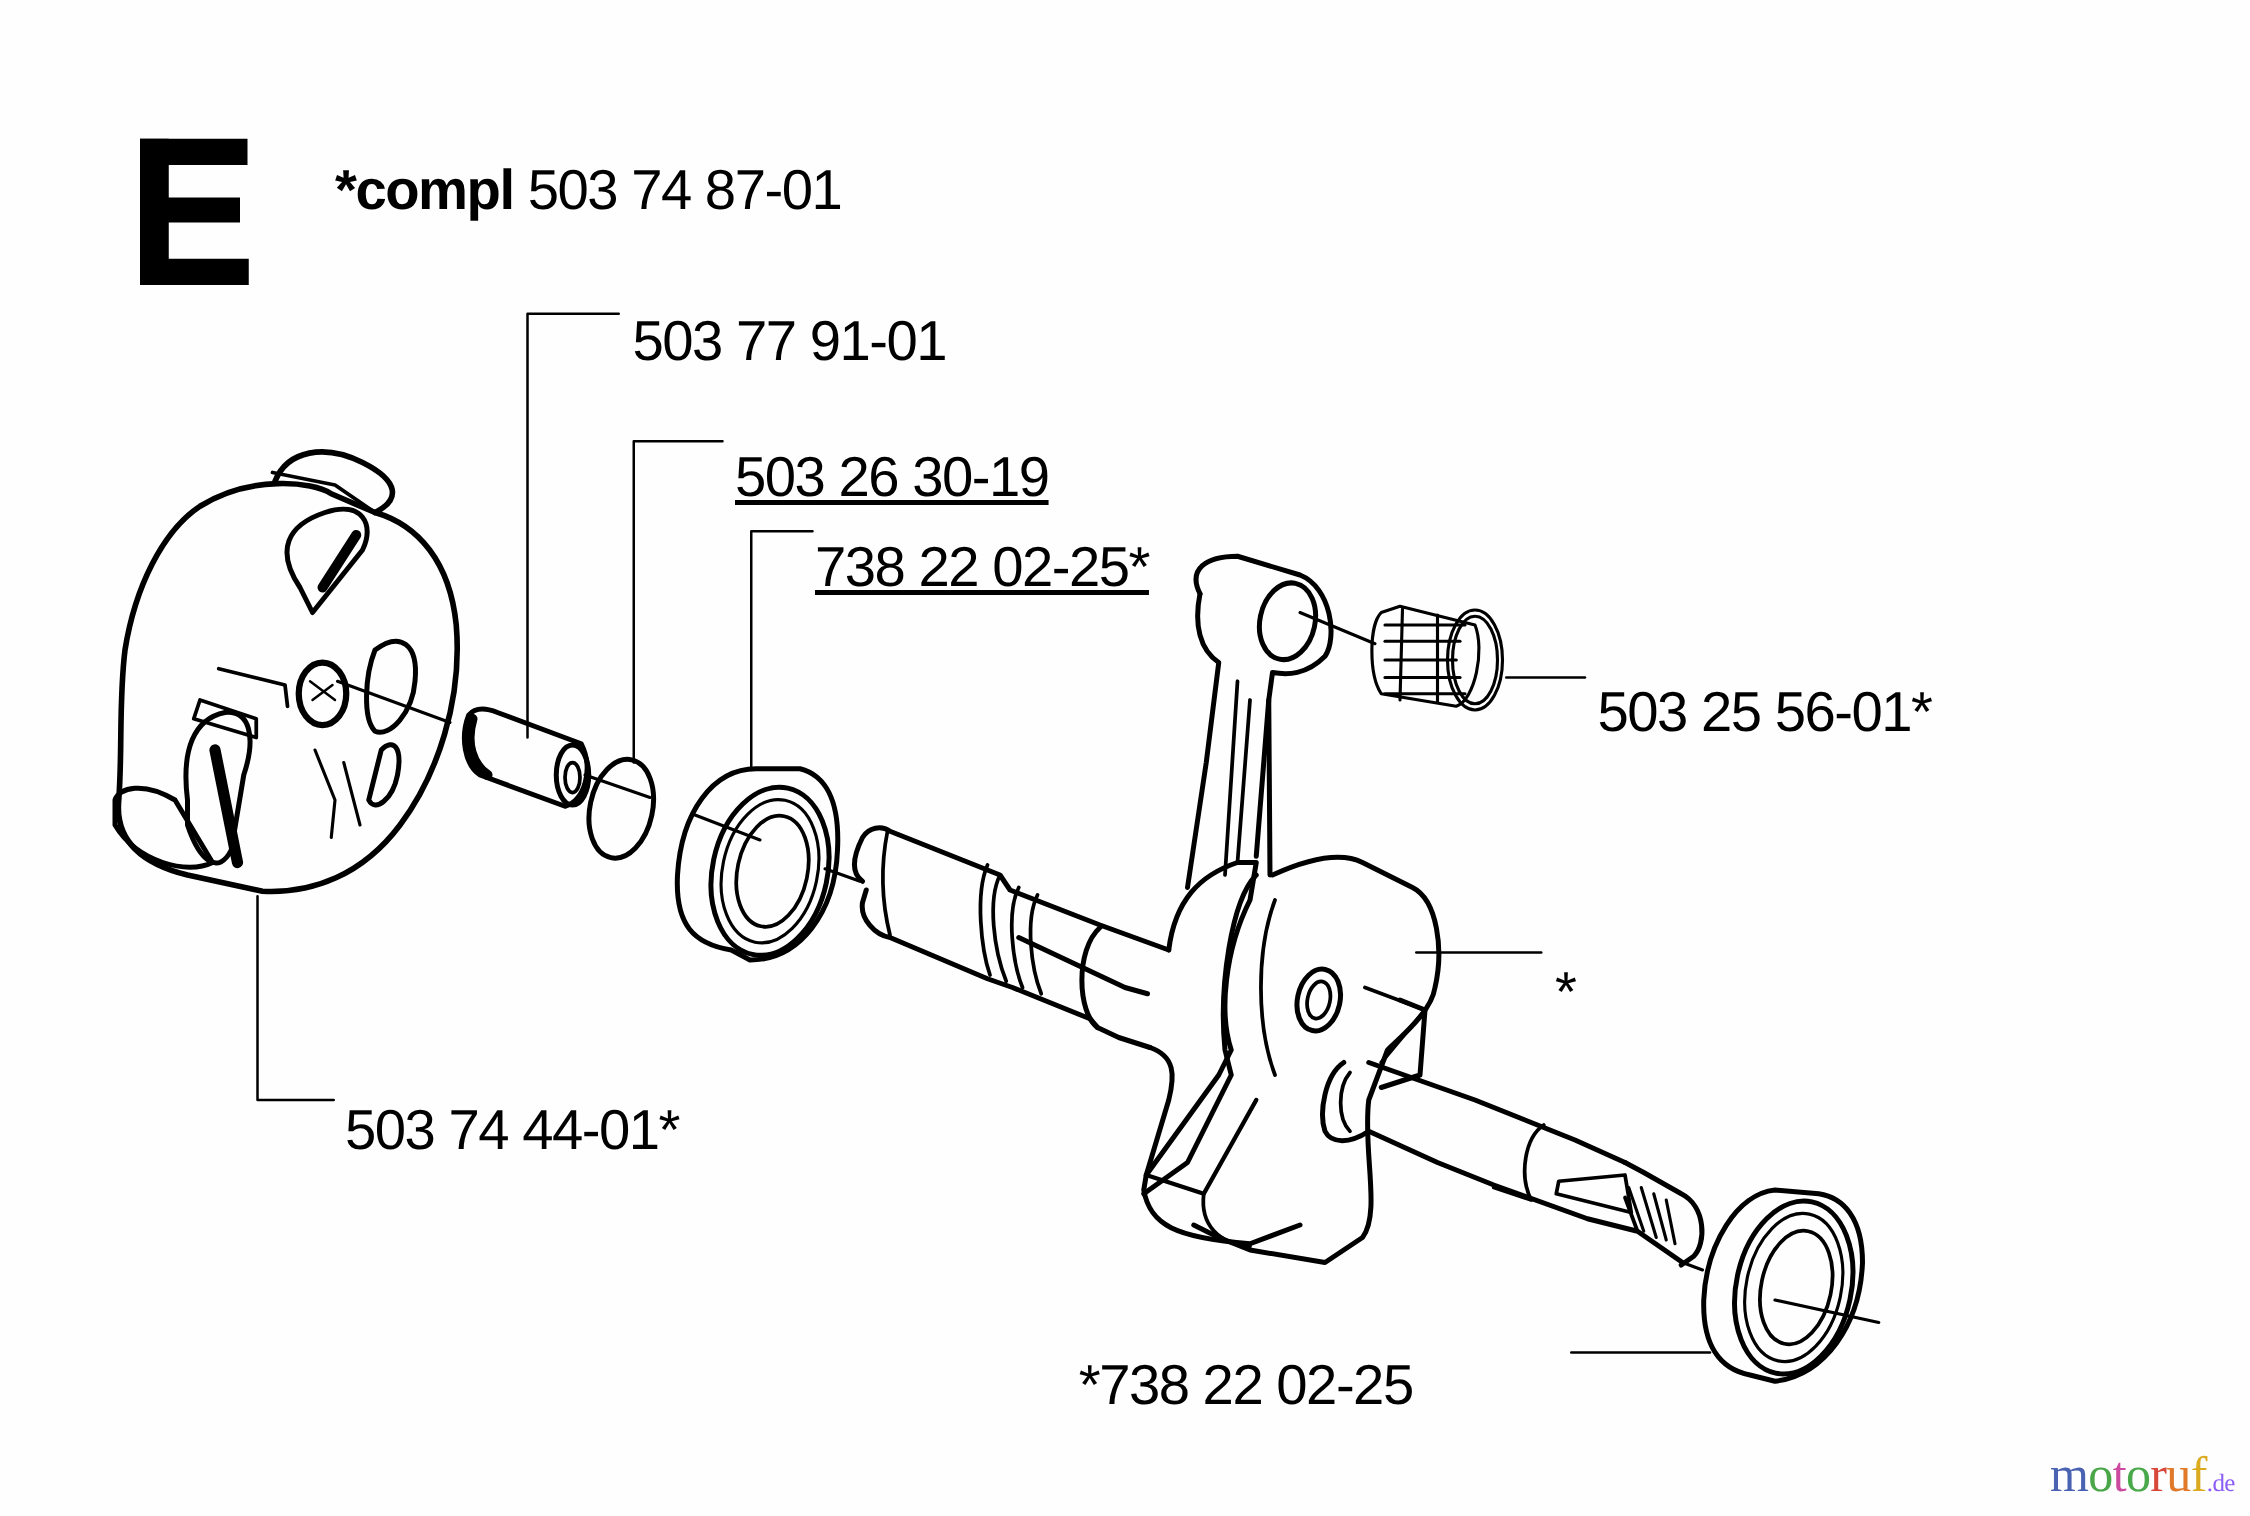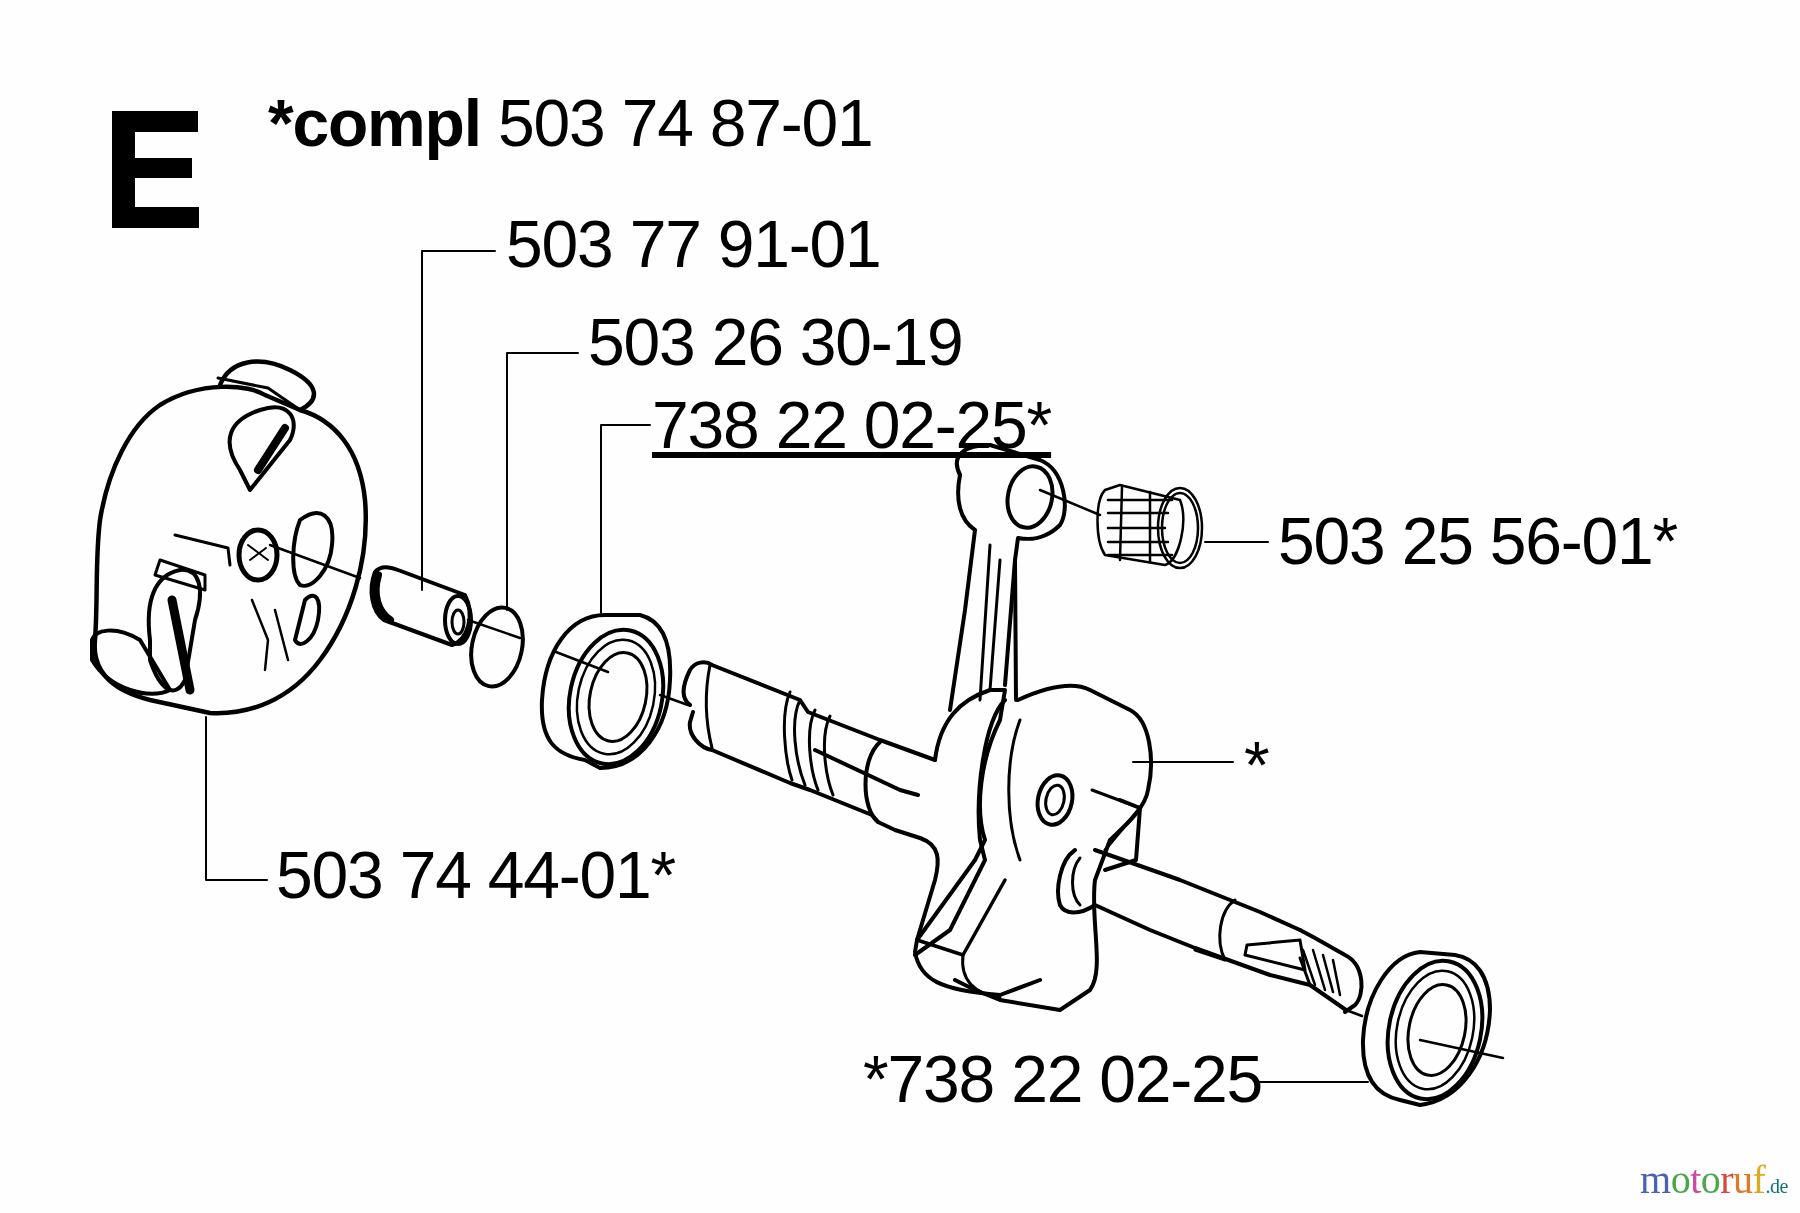--- a/index.html
+++ b/index.html
@@ -1,21 +1,21 @@
 <!DOCTYPE html>
 <html><head>
 <meta charset="utf-8">
 <style>
   html, body { margin: 0; padding: 0; background: #fdfefd; }
   body { width: 1800px; height: 1213px; position: relative; overflow: hidden; font-family: "Liberation Sans", sans-serif; color: #000; }
-  .lbl { position: absolute; font-family: "Liberation Sans", sans-serif; font-size: 66px; line-height: 1; white-space: nowrap; letter-spacing: -1.2px; transform-origin: left bottom; }
+  .lbl { position: absolute; font-family: "Liberation Sans", sans-serif; font-size: 45px; line-height: 1; white-space: nowrap; letter-spacing: -1.2px; transform-origin: left bottom; margin-top: 39px; }
   .title-bold { font-weight: bold; }
   #drawing { position: absolute; left: 0; top: 0; }
   .logo { position: absolute; left: 1640px; top: 1160px; font-family: "Liberation Serif", serif; font-size: 40px; line-height: 1; white-space: nowrap; letter-spacing: -0.5px; }
-  .logo .tld { font-size: 20px; color: #0f766e; }
+  .logo .tld { font-size: 20px; color: #8b5cf6; }
 </style>
 </head>
 <body>
 
 <svg id="drawing" width="1800" height="1213" viewBox="0 0 1800 1213" fill="none" stroke="#000" stroke-linecap="round" stroke-linejoin="round">
 
   <g fill="#000" stroke="none">
     <rect x="112" y="111" width="23" height="117"></rect>
     <rect x="112" y="111" width="86" height="21"></rect>
     <rect x="112" y="158" width="80" height="20"></rect>
@@ -139,21 +139,21 @@
     <polyline points="1257,1082 1368,1082"></polyline>
   </g>
 </svg>
 
 <div class="lbl" style="left:268px; top:90px;">
   <span class="title-bold">*compl</span>
   <span>503 74 87-01</span>
 </div>
 
 <div class="lbl" style="left:506px; top:211px;text-align:right;">503 77 91-01</div>
-<div class="lbl" style="left:588px; top:309px;">503 26 30-19</div>
+<div class="lbl" style="left:588px; top:320px;text-decoration:underline;">503 26 30-19</div>
 <div class="lbl" style="left:652px; top:392px;text-decoration:underline;">738 22 02-25*</div>
 <div class="lbl" style="left:1278px; top:508px;">503 25 56-01*</div>
 <div class="lbl" style="left:276px; top:842px;">503 74 44-01*</div>
 <div class="lbl" style="left:1244px; top:732px;">*</div>
 <div class="lbl" style="left:863px; top:1046px;text-align:center;">*738 22 02-25</div>
 
 <div class="logo">
   <span style="color:#4a62b2">m</span><span style="color:#4aa648">o</span><span style="color:#cc4aa0">t</span><span style="color:#48a84a">o</span><span style="color:#d8483a">r</span><span style="color:#e07a2a">u</span><span style="color:#dcaa1e">f</span><span class="tld">.de</span>
 </div>
 

